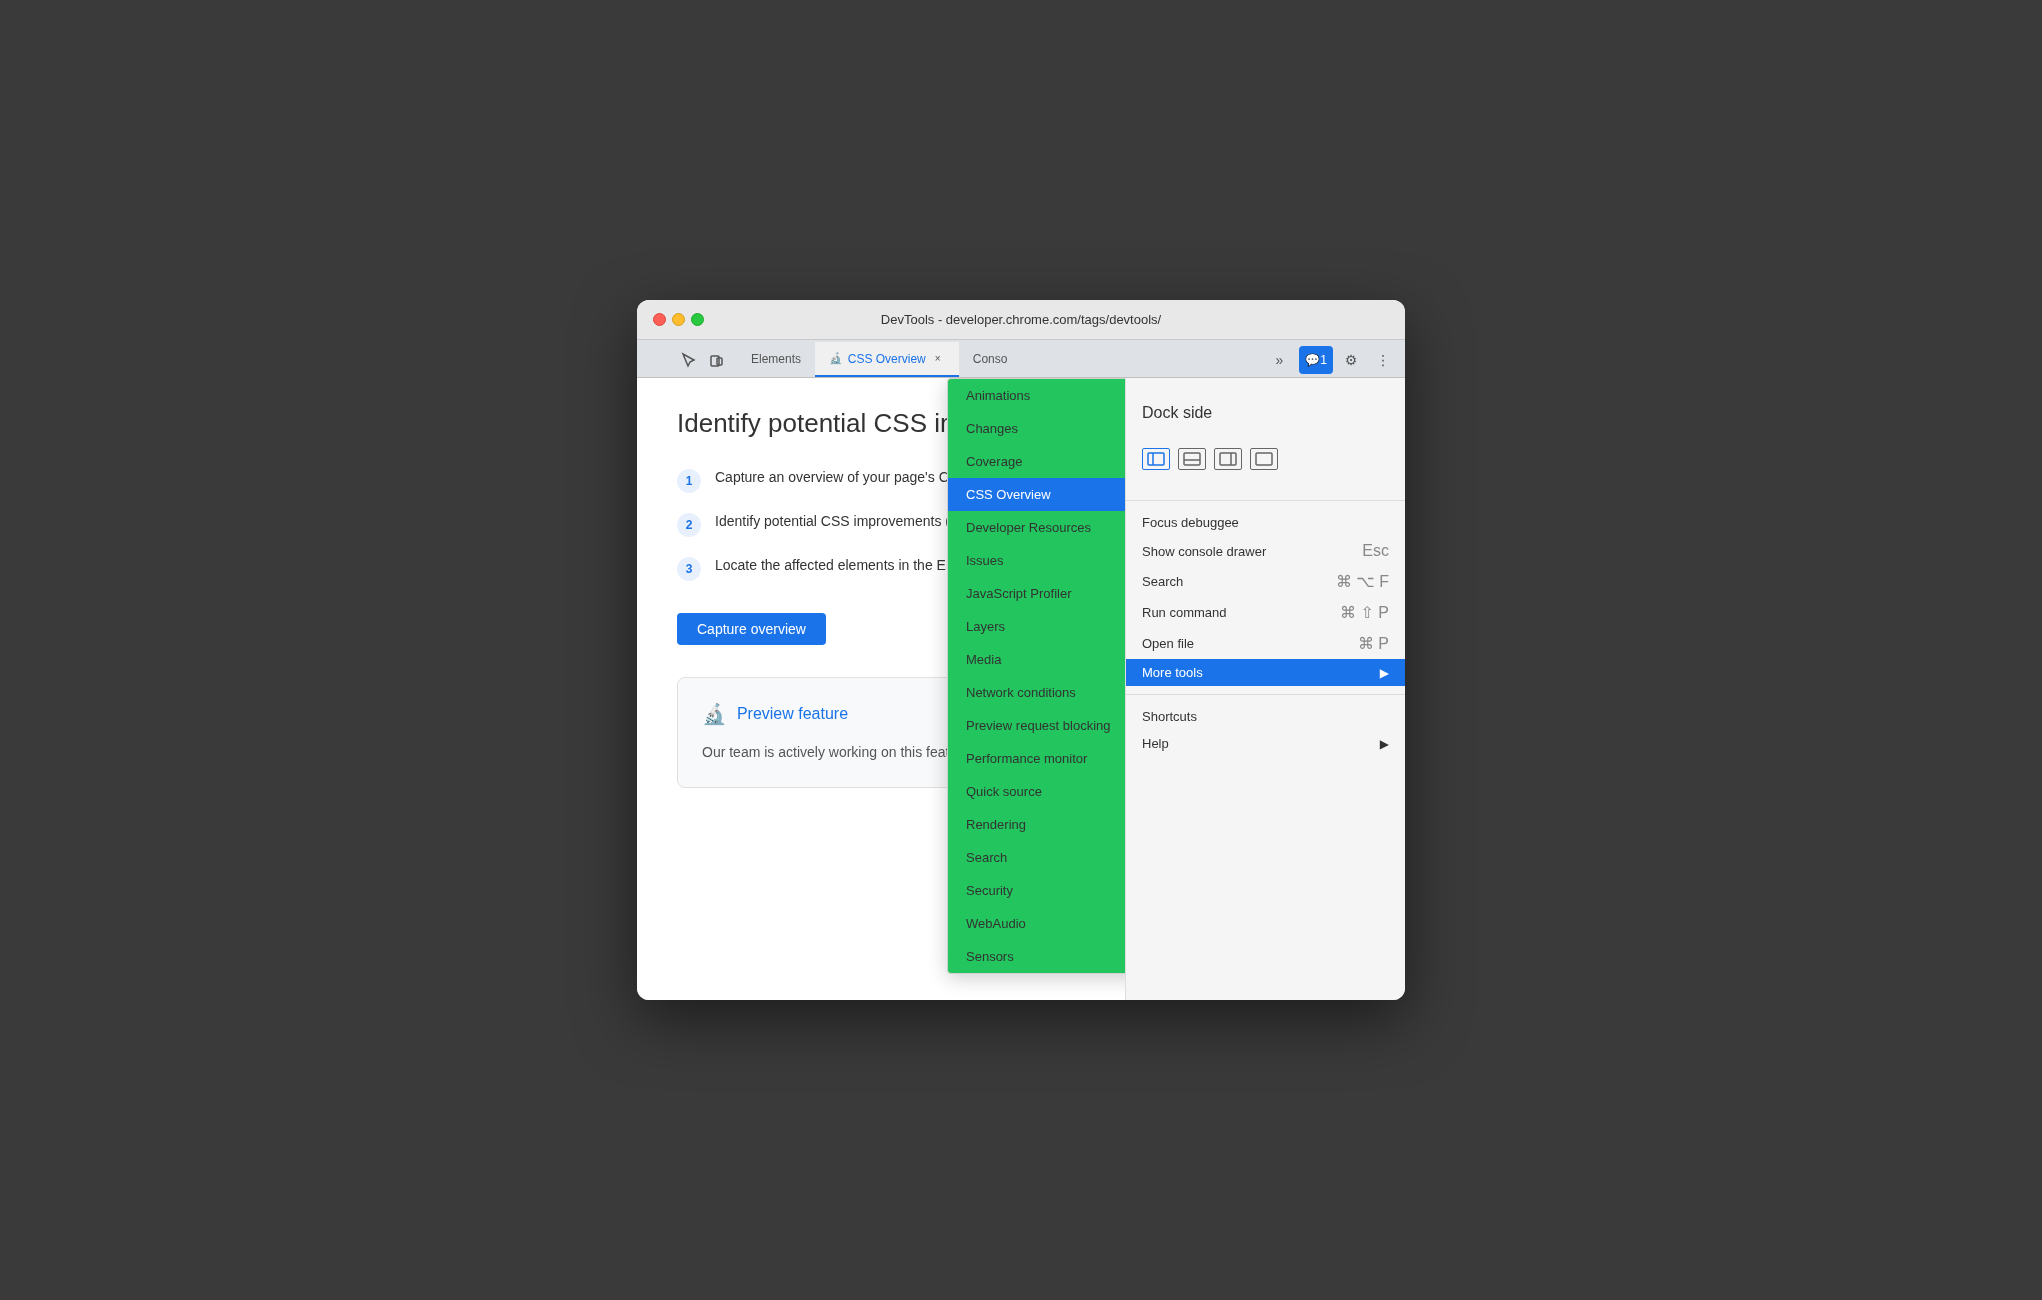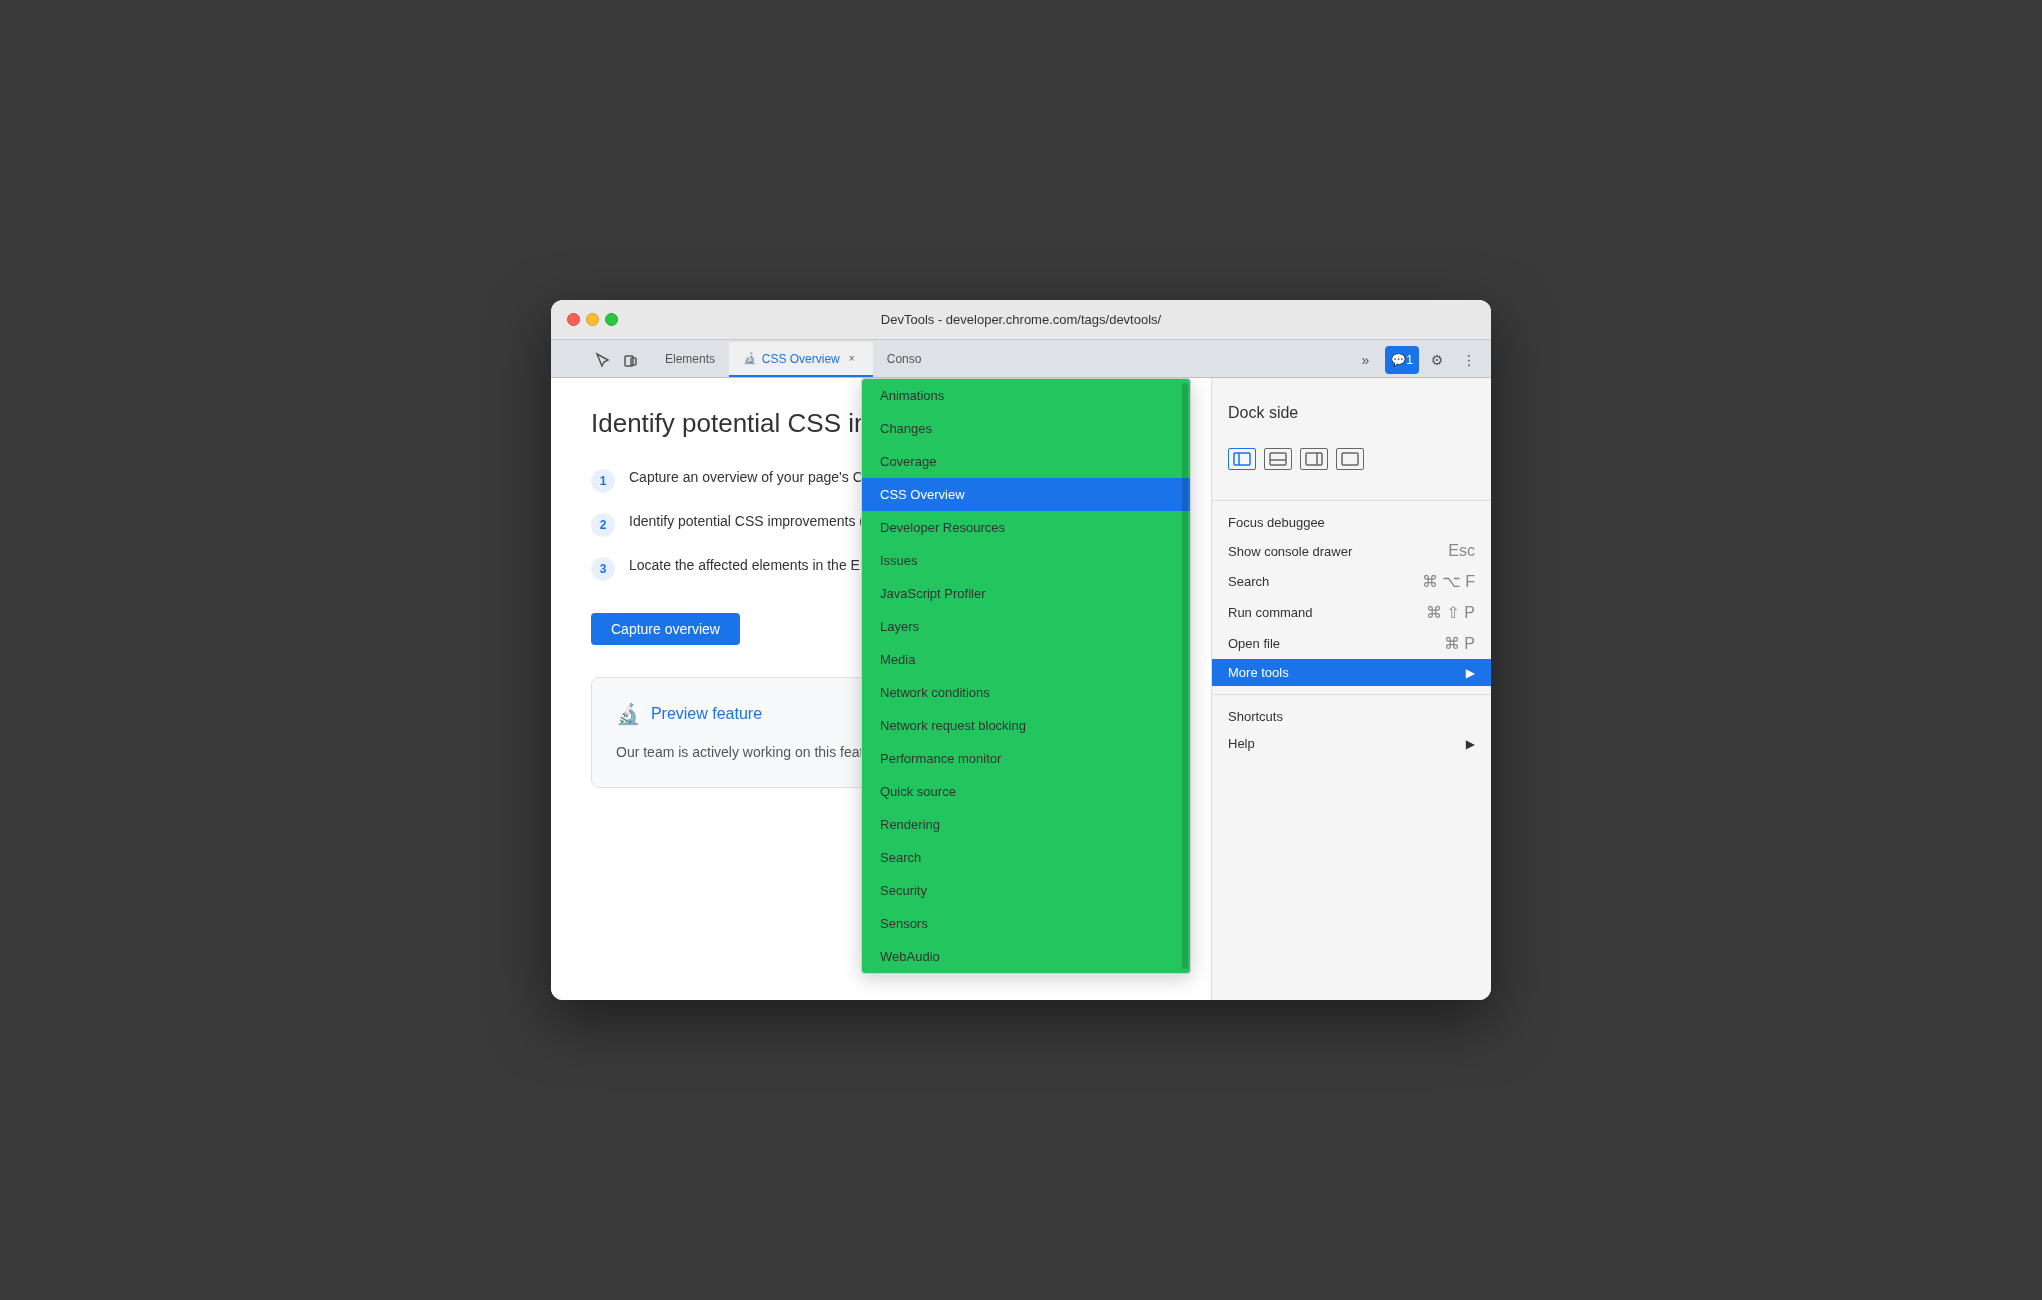--- a/index.html
+++ b/index.html
@@ -6,21 +6,21 @@
     body {
       background: #3a3a3a;
       display: flex;
       align-items: center;
       justify-content: center;
       min-height: 100vh;
       font-family: -apple-system, BlinkMacSystemFont, 'Segoe UI', sans-serif;
     }
 
     .window {
-      width: 940px;
+      width: 768px;
       height: 700px;
       background: #f0f0f0;
       border-radius: 12px;
       box-shadow: 0 20px 60px rgba(0,0,0,0.5);
       overflow: hidden;
       display: flex;
       flex-direction: column;
     }
 
     
@@ -497,42 +497,42 @@
         <div class="dropdown-item">
           <span>Layers</span>
         </div>
         <div class="dropdown-item">
           <span>Media</span>
         </div>
         <div class="dropdown-item">
           <span>Network conditions</span>
         </div>
         <div class="dropdown-item">
-          <span>Network request blocking</span>
+          <span>Preview request blocking</span>
         </div>
         <div class="dropdown-item">
           <span>Performance monitor</span>
         </div>
         <div class="dropdown-item">
           <span>Quick source</span>
         </div>
         <div class="dropdown-item">
           <span>Rendering</span>
         </div>
         <div class="dropdown-item">
           <span>Search</span>
         </div>
         <div class="dropdown-item">
           <span>Security</span>
         </div>
         <div class="dropdown-item">
+          <span>WebAudio</span>
+        </div>
+        <div class="dropdown-item">
           <span>Sensors</span>
-        </div>
-        <div class="dropdown-item">
-          <span>WebAudio</span>
         </div>
 
         <div class="dropdown-scrollbar"></div>
       </div>
     </div>
 
     <div class="right-panel">
 
       <div class="dock-side right-section">
         <div class="dock-label">Dock side</div>

